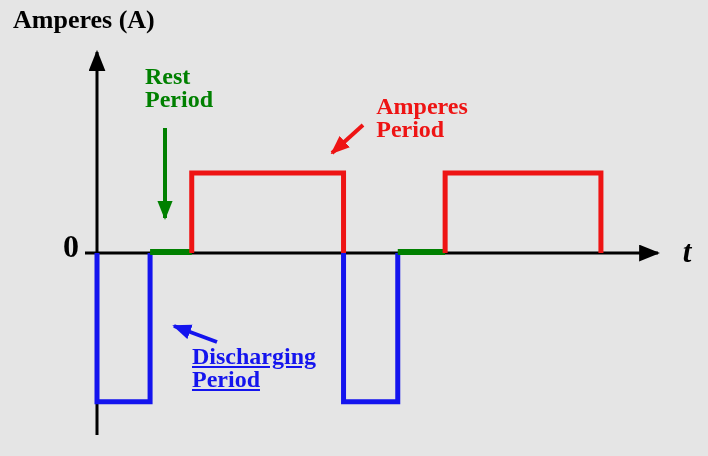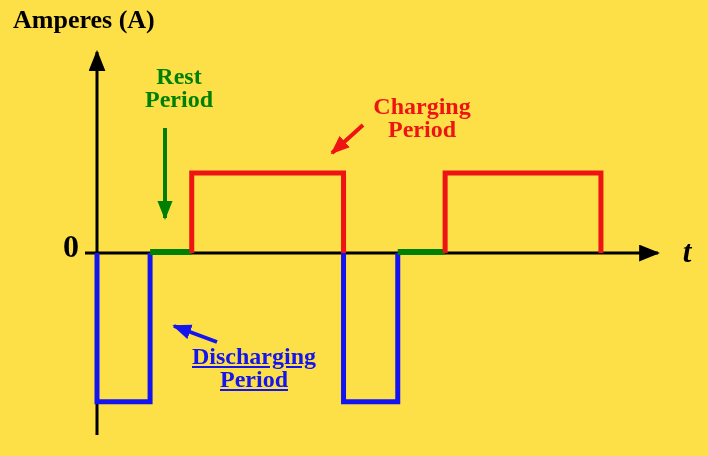--- a/index.html
+++ b/index.html
@@ -1,28 +1,27 @@
 <!DOCTYPE html>
 <html><head>
 <meta charset="utf-8">
 <style>
   html, body { margin: 0; padding: 0; background: #ffffff; }
   #figure {
     position: relative;
     width: 708px;
     height: 456px;
-    background: #fde047;
+    background: #e5e5e5;
     font-family: "Liberation Serif", "DejaVu Serif", serif;
     overflow: hidden;
   }
   #plot-svg { position: absolute; left: 0; top: 0; }
   .lbl {
     position: absolute;
     transform: translate(-50%, -50%);
-    text-align: center;
     font-weight: bold;
     white-space: pre-line;
     font-size: 24px;
     line-height: 23px;
   }
   #axis-title {
     position: absolute;
     left: 13px;
     top: 5px;
     font-weight: bold;
@@ -90,18 +89,18 @@
     <line x1="363" y1="125" x2="332" y2="153" stroke-width="4" marker-end="url(#head-red)" stroke="#ee1414"></line>
     <line x1="217" y1="342" x2="174" y2="326" stroke-width="4" marker-end="url(#head-blue)" stroke="#1414ee"></line>
   </svg>
 
   <div id="axis-title">Amperes (A)</div>
   <div id="origin-label">0</div>
   <div id="t-label">t</div>
 
   <div id="rest-label" class="lbl" style="color: rgb(0, 128, 0);">Rest
 Period</div>
-  <div id="charge-label" class="lbl" style="color: rgb(238, 20, 20);">Charging
+  <div id="charge-label" class="lbl" style="color: rgb(238, 20, 20);">Amperes
 Period</div>
   <div id="discharge-label" class="lbl" style="color: rgb(20, 20, 238); text-decoration: underline;">Discharging
 Period</div>
 
 </div>
 
 </body></html>

